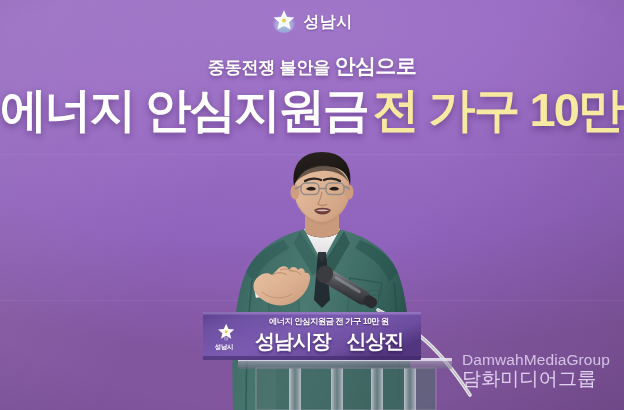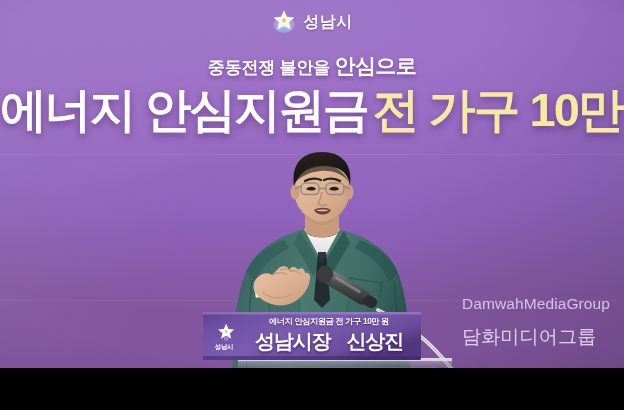--- a/index.html
+++ b/index.html
@@ -3,21 +3,21 @@
 <meta charset="utf-8">
 <style>
   html, body {
     margin: 0;
     padding: 0;
     background: #000;
   }
   .stage {
     position: relative;
     width: 624px;
-    height: 368px;
+    height: 410px;
     overflow: hidden;
     font-family: "Liberation Sans", sans-serif;
     user-select: none;
   }
 
   
   .backdrop {
     position: absolute;
     inset: 0;
     background:
@@ -162,21 +162,21 @@
     color: rgba(234,222,246,0.80);
     letter-spacing: 0.1px;
     white-space: nowrap;
   }
   .wm-ko {
     font-size: 19px;
     font-weight: 400;
     color: rgba(240,231,250,0.86);
     letter-spacing: 0.2px;
     white-space: nowrap;
-    margin-top: 15px;
+    margin-top: 1px;
   }
 </style>
 </head>
 <body>
 
 <div class="stage">
 
   <div class="backdrop"></div>
   <div class="backdrop-sheen"></div>
   <div class="backdrop-seam" style="top:154px;"></div>

